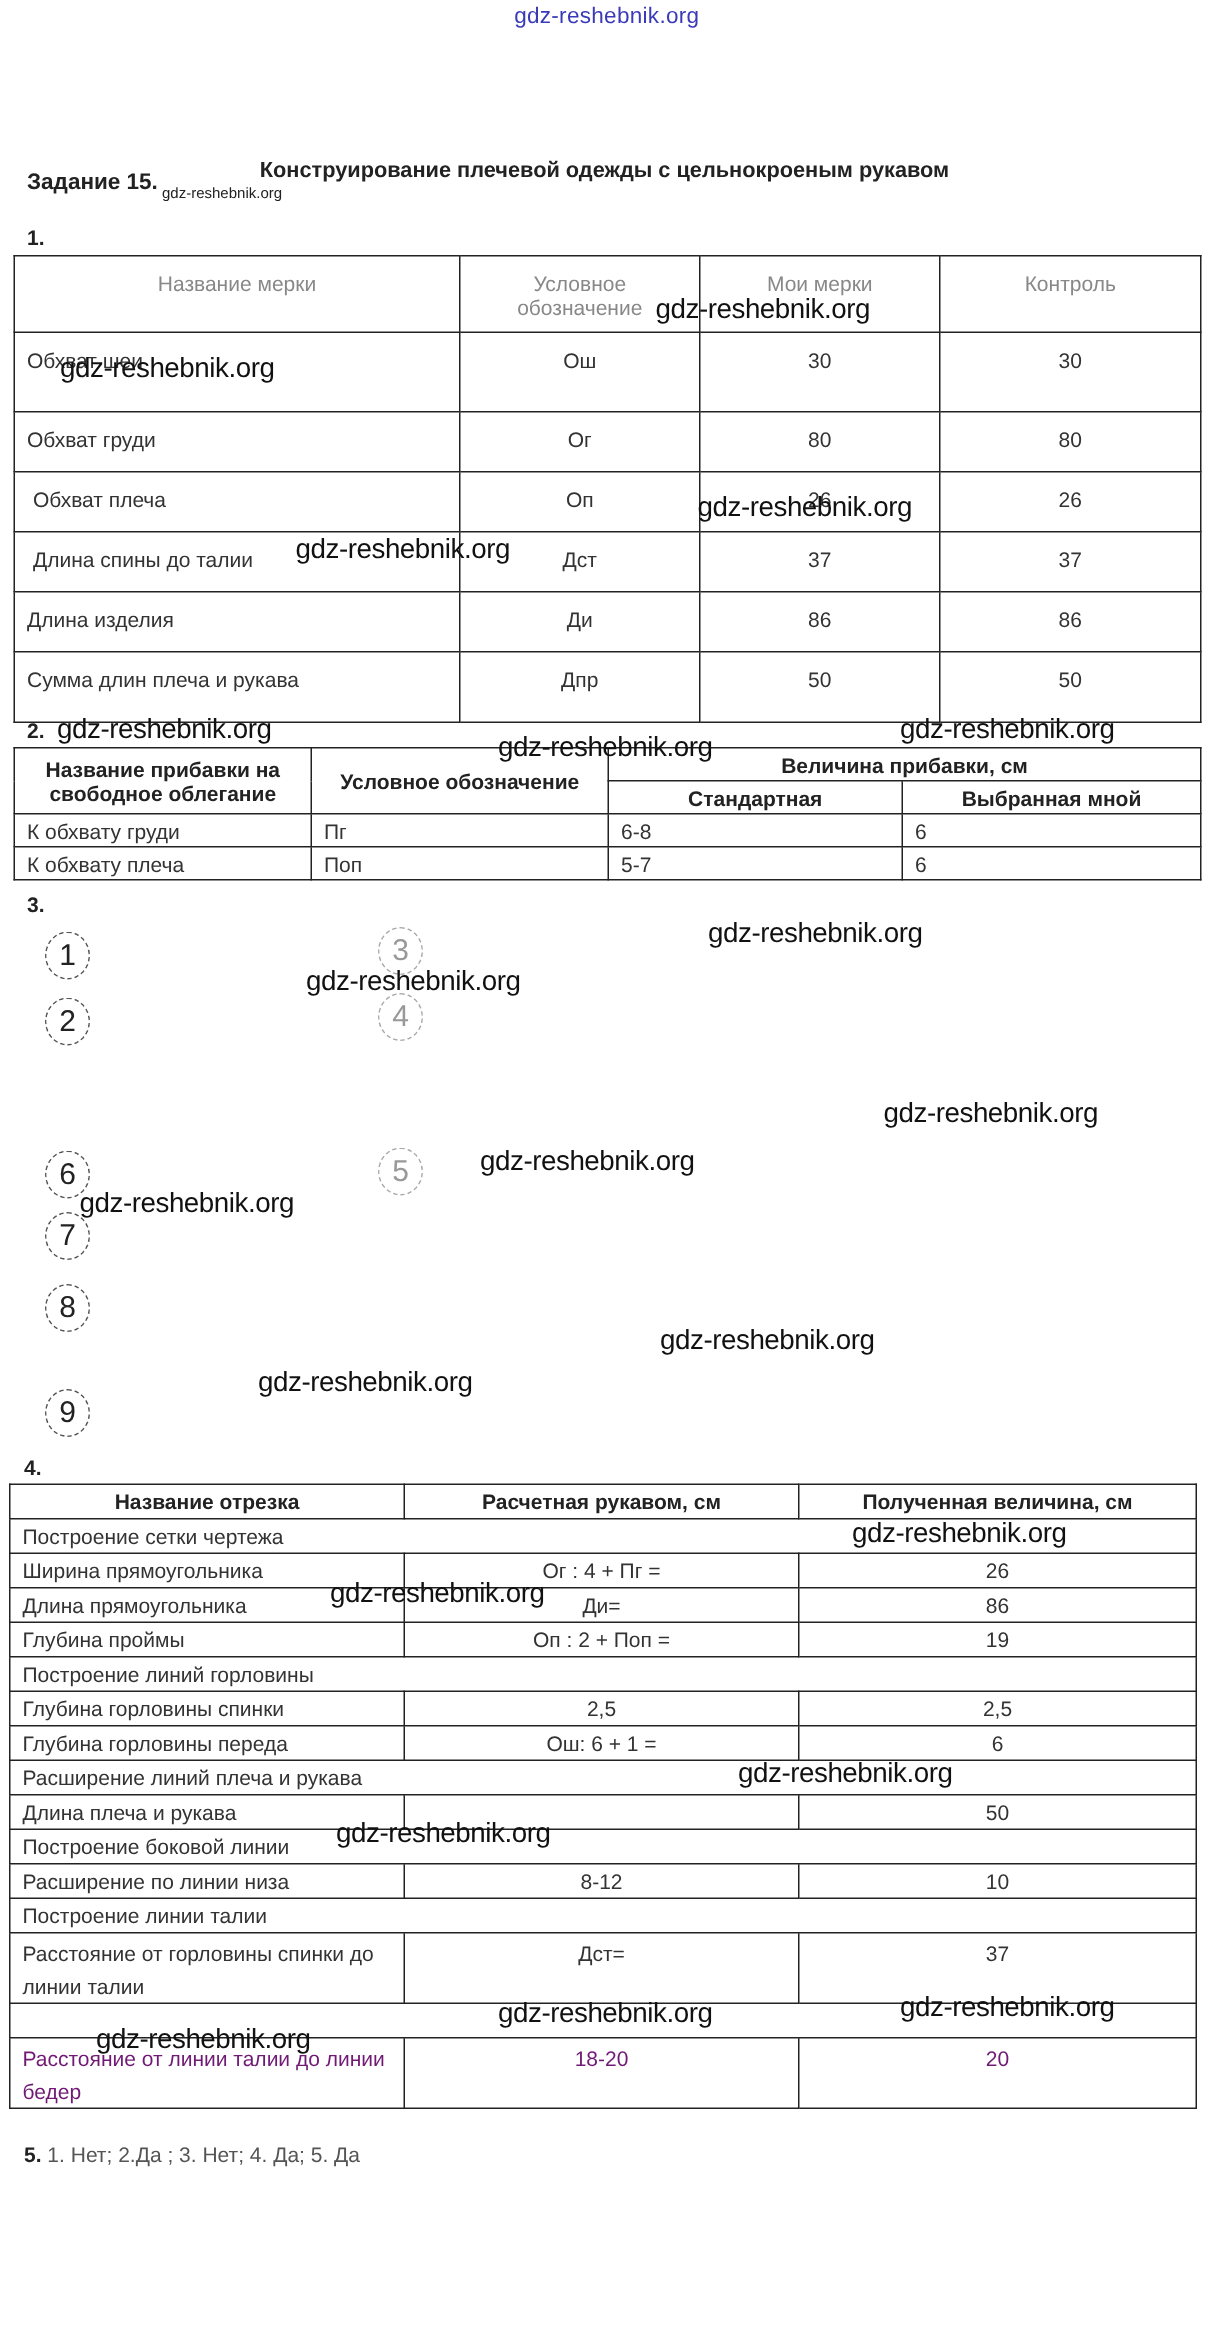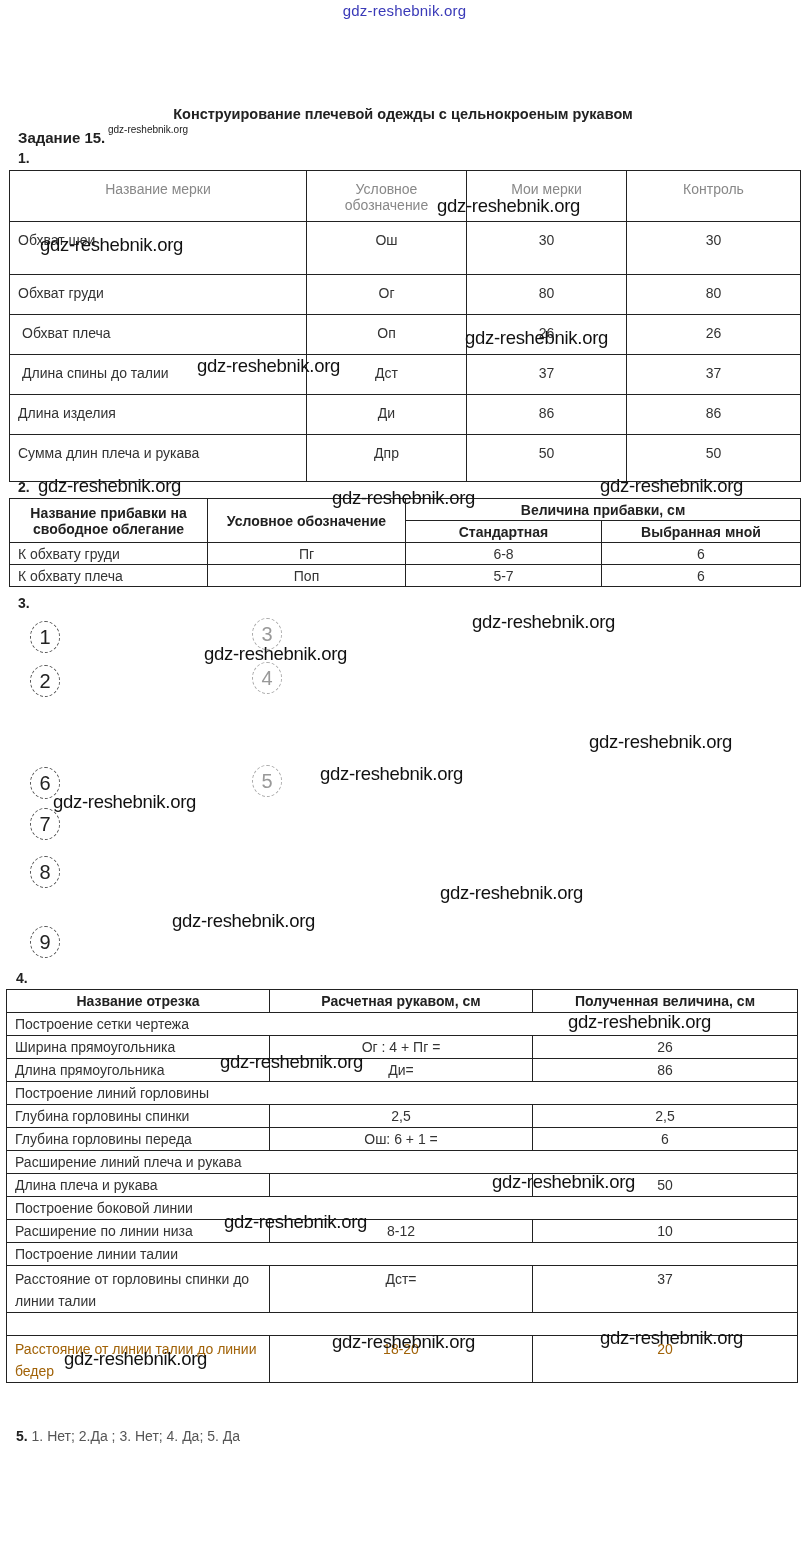--- a/index.html
+++ b/index.html
@@ -9,56 +9,56 @@
     }
     .abs { position: absolute; }
     .top-mark {
       left: 0; width: 809px; top: 2px; text-align: center;
       font-size: 15px; color: #3a3ab8; letter-spacing: 0.2px;
     }
     .doc-title {
       left: 0; width: 806px; top: 106px; text-align: center;
       font-size: 14.5px; font-weight: bold; color: #222;
     }
-    .task-title { left: 18px; top: 129px; font-size: 15px; font-weight: bold; }
+    .task-title { left: 18px; top: 113px; font-size: 15px; font-weight: bold; }
     .task-sup { left: 108px; top: 124px; font-size: 10px; color: #222; }
     .sec { font-size: 14px; font-weight: bold; }
     .wm {
       position: absolute; font-size: 18.5px; color: #111; white-space: nowrap;
       font-family: "Liberation Sans", sans-serif; letter-spacing: -0.3px;
     }
     table { border-collapse: collapse; position: absolute; table-layout: fixed; }
     td, th { border: 1px solid #222; padding: 0 8px; font-size: 14px; font-weight: normal; color: #333; }
     
     #t1 { left: 9px; top: 170px; width: 791px; }
     #t1 td, #t1 th { vertical-align: top; padding-top: 10px; }
     #t1 th { color: #888; font-size: 14px; text-align: center; height: 40px; }
     #t1 tr.r-tall td { height: 42px; }
     #t1 tr.r td { height: 29px; }
     #t1 td.c { text-align: center; }
     #t1 tr.r-last td { height: 36px; }
     
     #t2 { left: 9px; top: 498px; width: 791px; }
     #t2 th { font-weight: bold; color: #222; text-align: center; height: 21px; font-size: 14px; padding: 0 4px; }
     #t2 td { height: 21px; font-size: 14px; margin-top: 38px; }
-    #t2 td.c { text-align: center; }
+    #t2 td.c { text-align: left; }
     
     .circ {
       position: absolute; width: 28px; height: 30px; border-radius: 50%;
       border: 1px dashed #555; text-align: center; line-height: 30px;
       font-size: 20px; color: #222;
     }
     .circ.faint { color: #999; border-color: #aaa; }
     
     #t4 { left: 6px; top: 989px; width: 791px; }
     #t4 th { font-weight: bold; color: #222; text-align: center; height: 22px; font-size: 14px; }
     #t4 td { height: 22px; font-size: 14px; }
     #t4 td.c { text-align: center; }
     #t4 tr.tall td { height: 44px; vertical-align: top; padding-top: 2px; line-height: 22px; }
-    #t4 tr.faint td { color: #a16207; }
+    #t4 tr.faint td { color: #701a75; }
     .answer5 { left: 16px; top: 1428px; font-size: 14px; color: #555; }
     .answer5 b { color: #222; }
   </style>
 </head>
 <body>
 
 <div class="abs top-mark">gdz-reshebnik.org</div>
 
 <div class="abs doc-title">Конструирование плечевой одежды с цельнокроеным рукавом</div>
 <div class="abs task-title">Задание 15.</div>
@@ -180,20 +180,25 @@
       </tr>
   <tr>
     <td>Ширина прямоугольника</td>
     <td class="c">Ог : 4 + Пг =</td>
     <td class="c">26</td>
   </tr>
   <tr>
     <td>Длина прямоугольника</td>
     <td class="c">Ди=</td>
     <td class="c">86</td>
+  </tr>
+  <tr>
+    <td>Глубина проймы</td>
+    <td class="c">Оп : 2 + Поп =</td>
+    <td class="c">19</td>
   </tr>
   <tr>
         <td colspan="3">Построение линий горловины</td>
       </tr>
   <tr>
     <td>Глубина горловины спинки</td>
     <td class="c">2,5</td>
     <td class="c">2,5</td>
   </tr>
   <tr>

